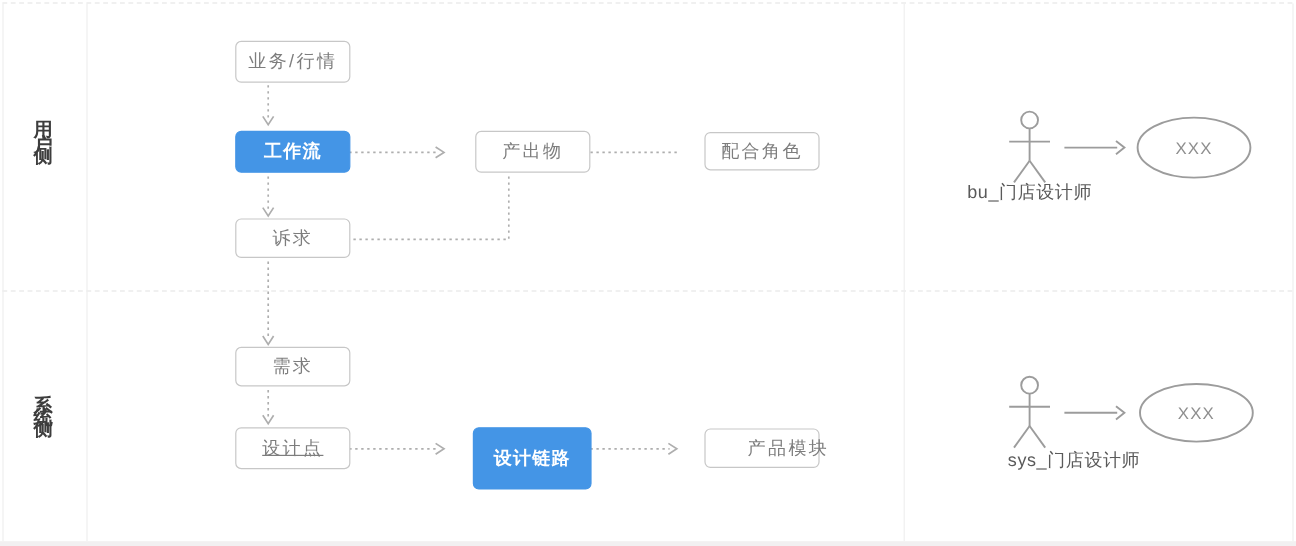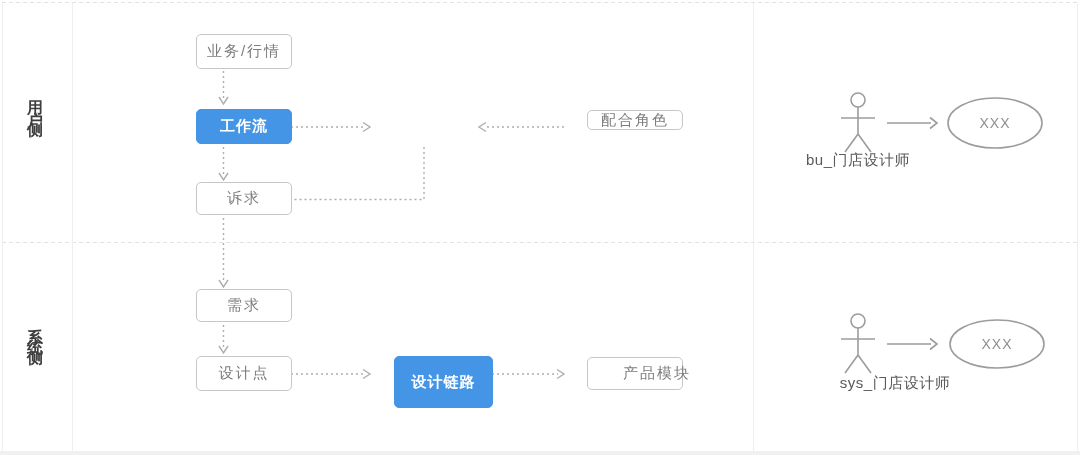--- a/index.html
+++ b/index.html
@@ -13,24 +13,24 @@
     display:flex;align-items:center;justify-content:center;
     background:#ffffff;border:1.5px solid #c7c7c7;border-radius:5px;
     font-size:15px;color:#7d7d7d;letter-spacing:2px;white-space:nowrap;margin-left:20px;
   }
   .node.primary{
     background:#4495e6;border-color:#4495e6;color:#ffffff;font-weight:700;letter-spacing:1px;font-family:Liberation Serif, serif;
   }
   #n-business{left:176px;top:34px;}
   #n-workflow{left:176px;top:109px;}
   #n-output{left:376px;top:109px;}
-  #n-partner{left:567px;top:110px;height:20px;text-align:center;}
+  #n-partner{left:567px;top:110px;height:32px;text-align:center;}
   #n-appeal{left:176px;top:182px;height:33px;}
   #n-requirement{left:176px;top:289px;height:33px;}
-  #n-design-point{left:176px;top:356px;}
+  #n-design-point{left:176px;top:356px;text-decoration:underline;}
   #n-design-chain{left:374px;top:356px;width:99px;height:52px;}
   #n-product-module{left:567px;top:357px;height:33px;padding-left:44px;}
   .row-label{
     position:absolute;left:26px;writing-mode:vertical-rl;text-orientation:upright;
     font-size:16px;font-weight:600;color:#3d3d3d;letter-spacing:10px;line-height:18px;
   }
   #label-user{top:88px;}
   #label-system{top:316px;}
   .actor-label{
     position:absolute;width:210px;text-align:center;font-size:15px;color:#5a5a5a;
@@ -109,20 +109,21 @@
       <ellipse cx="997" cy="344" rx="47" ry="24"></ellipse>
       <text x="997" y="349" text-anchor="middle" font-size="14" letter-spacing="1" fill="#8f8f8f" stroke="none">XXX</text>
     </g>
   </svg>
 
   <div class="row-label" id="label-user">用户侧</div>
   <div class="row-label" id="label-system">系统侧</div>
 
   <div class="node" id="n-business">业务/行情</div>
   <div class="node primary" id="n-workflow">工作流</div>
+  <div class="node" id="n-output">产出物</div>
   <div class="node" id="n-partner">配合角色</div>
   <div class="node" id="n-appeal">诉求</div>
   <div class="node" id="n-requirement">需求</div>
   <div class="node" id="n-design-point">设计点</div>
   <div class="node primary" id="n-design-chain">设计链路</div>
   <div class="node" id="n-product-module">产品模块</div>
 
   <div class="actor-label" id="actor-label-bu">bu_门店设计师</div>
   <div class="actor-label" id="actor-label-sys">sys_门店设计师</div>
 

